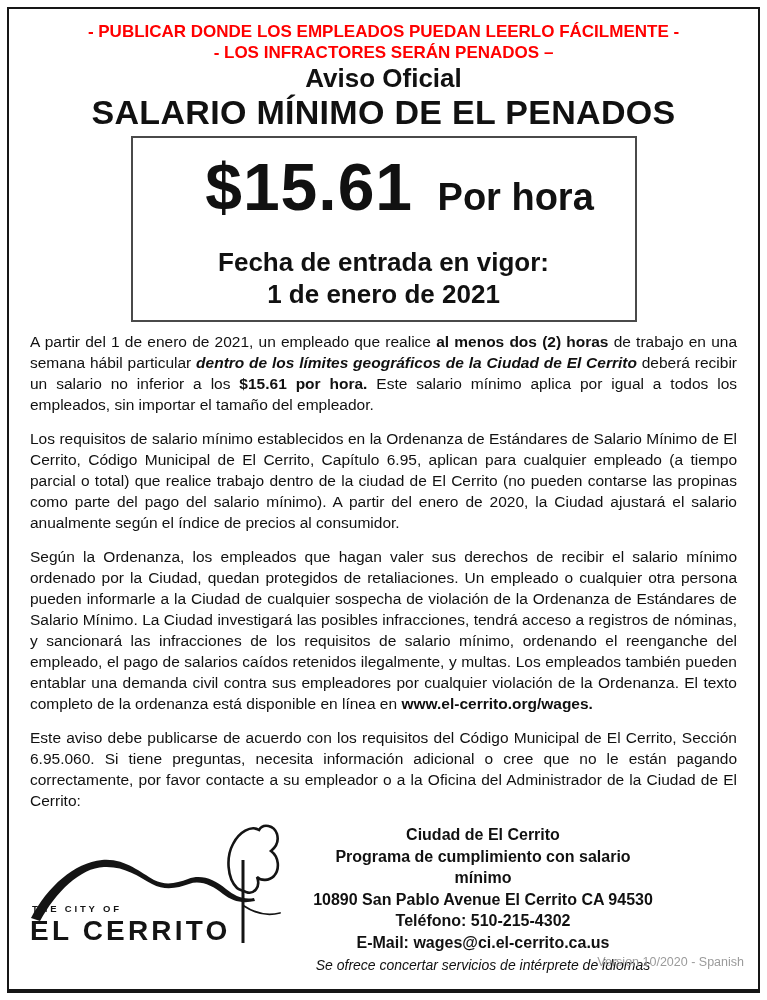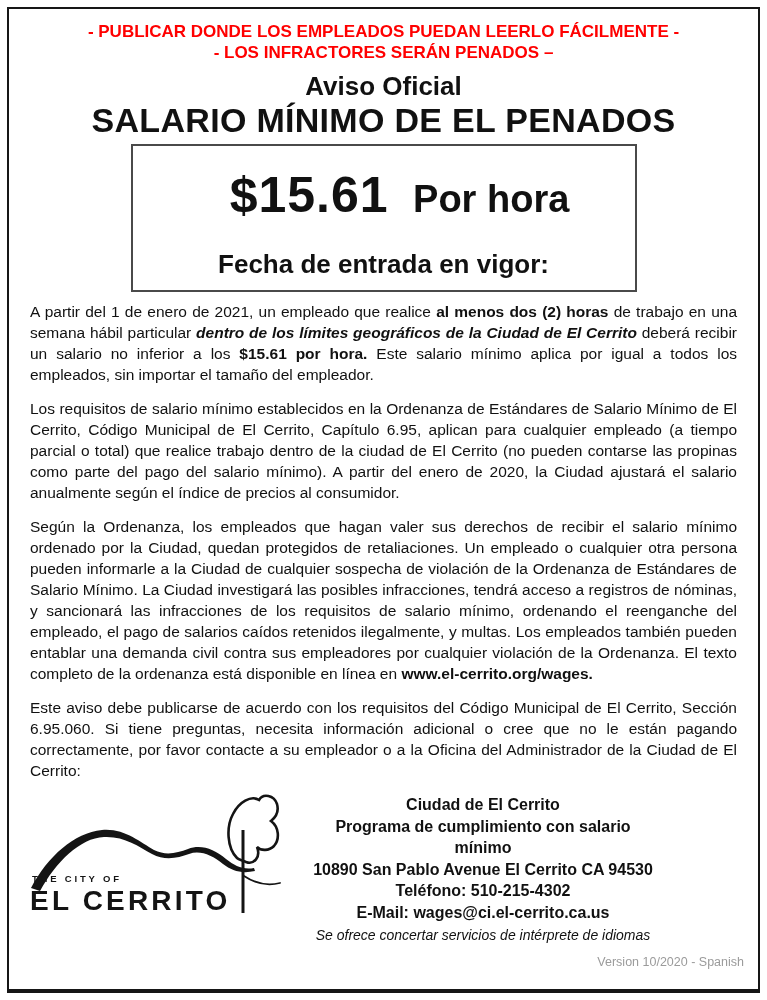--- a/index.html
+++ b/index.html
@@ -7,29 +7,29 @@
     position:relative; width:767px; height:1000px; box-sizing:border-box;
     padding:7px; background:#ffffff;
     font-family:"Liberation Sans", sans-serif; color:#111111;
   }
   .frame {
     position:relative; height:100%; box-sizing:border-box;
     border:2px solid #161616; border-bottom-width:4px;
     padding:12px 14px 0 14px; overflow:hidden;
   }
   .notice-red { color:#ff0000; font-weight:bold; font-size:17px; line-height:21px; text-align:center; margin-top:0; }
-  .subtitle   { font-weight:bold; font-size:26px; line-height:30px; text-align:center; margin-top:8px; }
+  .subtitle   { font-weight:bold; font-size:26px; line-height:30px; text-align:center; margin-top:0; }
   .page-title { font-weight:bold; font-size:34px; line-height:38px; text-align:center; letter-spacing:0.3px; }
 
   .wage-box {
     width:506px; margin:5px auto 0 auto; box-sizing:border-box;
     border:2px solid #4a4a4a; text-align:center; padding:14px 8px 10px 8px;
   }
   .amount-line { line-height:70px; white-space:nowrap; }
-  .amount   { font-weight:bold; font-size:50px; letter-spacing:1px;margin-left:32px; }
+  .amount   { font-weight:bold; font-size:66px; letter-spacing:1px;margin-left:32px; }
   .per-hour { font-weight:bold; font-size:38px; margin-left:20px; }
   .eff-label { font-weight:bold; font-size:26px; line-height:32px; margin-top:6px; }
   .eff-date  { font-weight:bold; font-size:26px; line-height:32px; }
 
   .body-copy { margin-top:9px; padding:0 7px; }
   .body-copy p { font-size:15.5px; line-height:21px; text-align:justify; margin:0 0 13px 0; }
   .b { font-weight:bold; }
   .i { font-style:italic; }
 
   .footer { display:flex; margin-top:6px; padding:0 7px; }
@@ -55,20 +55,21 @@
 
     <div class="subtitle">Aviso Oficial</div>
     <div class="page-title">SALARIO MÍNIMO DE EL PENADOS</div>
 
     <div class="wage-box">
       <div class="amount-line">
         <span class="amount">$15.61</span>
         <span class="per-hour">Por hora</span>
       </div>
       <div class="eff-label">Fecha de entrada en vigor:</div>
+      <div class="eff-date">1 de enero de 2021</div>
     </div>
 
     <div class="body-copy">
       <p><span>A partir del 1 de enero de 2021, un empleado que realice </span><span class="b">al menos dos (2) horas</span><span> de trabajo en una semana hábil particular </span><span class="b i">dentro de los límites geográficos de la Ciudad de El Cerrito</span><span> deberá recibir un salario no inferior a los </span><span class="b">$15.61 por hora.</span><span> Este salario mínimo aplica por igual a todos los empleados, sin importar el tamaño del empleador.</span></p>
       <p><span>Los requisitos de salario mínimo establecidos en la Ordenanza de Estándares de Salario Mínimo de El Cerrito, Código Municipal de El Cerrito, Capítulo 6.95, aplican para cualquier empleado (a tiempo parcial o total) que realice trabajo dentro de la ciudad de El Cerrito (no pueden contarse las propinas como parte del pago del salario mínimo). A partir del enero de 2020, la Ciudad ajustará el salario anualmente según el índice de precios al consumidor.</span></p>
       <p><span>Según la Ordenanza, los empleados que hagan valer sus derechos de recibir el salario mínimo ordenado por la Ciudad, quedan protegidos de retaliaciones. Un empleado o cualquier otra persona pueden informarle a la Ciudad de cualquier sospecha de violación de la Ordenanza de Estándares de Salario Mínimo. La Ciudad investigará las posibles infracciones, tendrá acceso a registros de nóminas, y sancionará las infracciones de los requisitos de salario mínimo, ordenando el reenganche del empleado, el pago de salarios caídos retenidos ilegalmente, y multas. Los empleados también pueden entablar una demanda civil contra sus empleadores por cualquier violación de la Ordenanza. El texto completo de la ordenanza está disponible en línea en </span><span class="b">www.el-cerrito.org/wages.</span></p>
       <p><span>Este aviso debe publicarse de acuerdo con los requisitos del Código Municipal de El Cerrito, Sección 6.95.060. Si tiene preguntas, necesita información adicional o cree que no le están pagando correctamente, por favor contacte a su empleador o a la Oficina del Administrador de la Ciudad de El Cerrito:</span></p>
     </div>
 
     <div class="footer">

